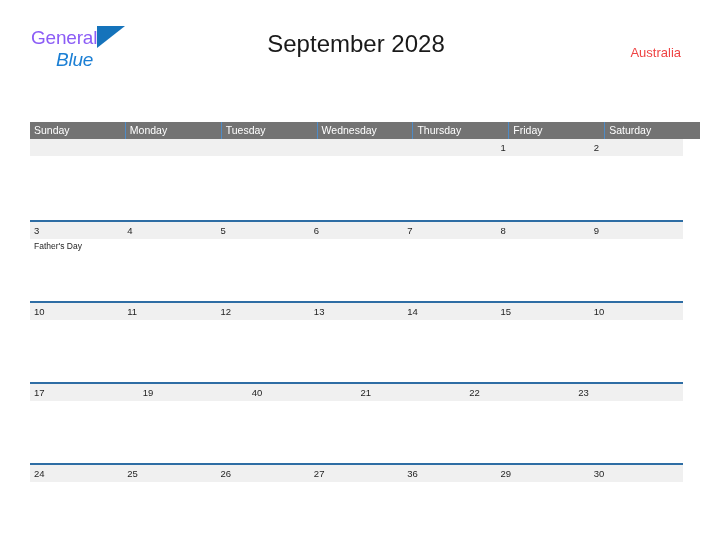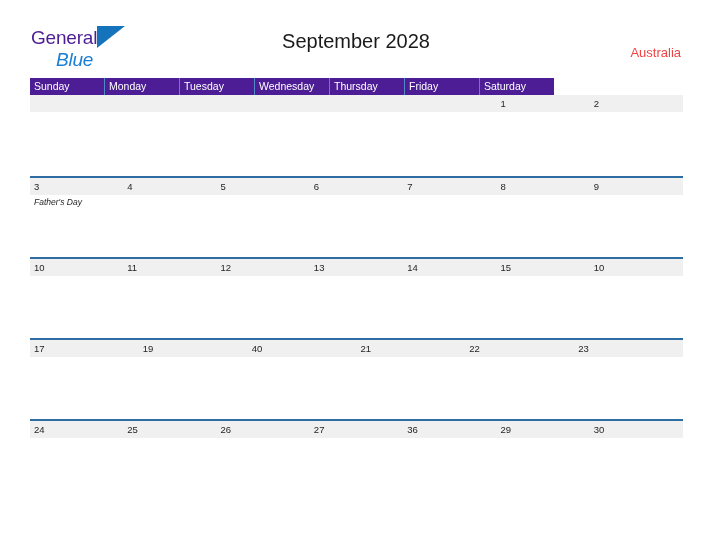--- a/index.html
+++ b/index.html
@@ -38,21 +38,21 @@
     height: 46px;
     line-height: 1;
   }
   .logo-row-top {
     position: relative;
     height: 22px;
     white-space: nowrap;
   }
   .logo-general {
     font-size: 19px;
-    color: #4c1d95;
+    color: #8b5cf6;
     letter-spacing: -0.2px;
     font-family: "Liberation Sans", sans-serif;
   }
   .logo-triangle {
     position: absolute;
     left: 66px;
     top: -2px;
     width: 0;
     height: 0;
     border-left: 28px solid #1573bb;
@@ -70,21 +70,21 @@
     letter-spacing: -0.2px;
     font-style: italic;
   }
 
   .cal-title {
     position: absolute;
     left: 0;
     top: 30px;
     width: 712px;
     text-align: center;
-    font-size: 20px;
+    font-size: 24px;
     color: #1a1a1a;
     font-family: "Liberation Sans", sans-serif;
     letter-spacing: 0px;
   }
 
   .country {
     position: absolute;
     right: 31px;
     top: 45px;
     font-size: 13px;
@@ -95,23 +95,24 @@
   
   .grid {
     position: absolute;
     left: 30px;
     top: 78px;
     width: 653px;
   }
 
   .dow-row {
     display: flex;
-    width: 524px;
+    width: 670px;
     height: 17px;
-    background: #4c1d95;
+    background: #737373;
+    margin-top: 44px;
   }
   .dow-cell {
     flex: 1 1 0;
     height: 17px;
     line-height: 17px;
     color: #ffffff;
     font-size: 10.5px;
     padding-left: 4px;
     box-sizing: border-box;
     border-right: 1px solid #4e8bc6;
@@ -147,21 +148,20 @@
     box-sizing: border-box;
     overflow: hidden;
     white-space: nowrap;
   }
 
   .event-band {
     display: flex;
     width: 653px;
     height: 62px;
     background: #ffffff;
-    font-style: italic;
   }
   .event-cell {
     flex: 1 1 0;
     height: 62px;
     padding: 2px 4px 0 4px;
     box-sizing: border-box;
     overflow: hidden;
   }
   .event-text {
     font-size: 8.5px;

